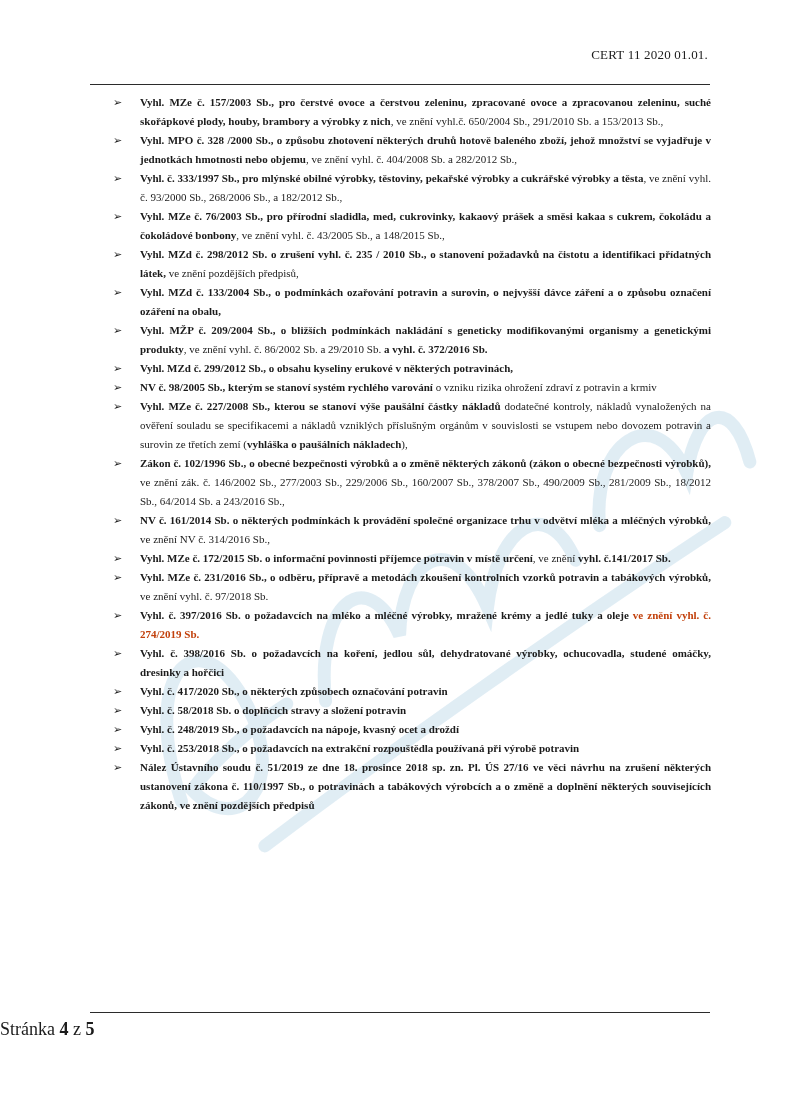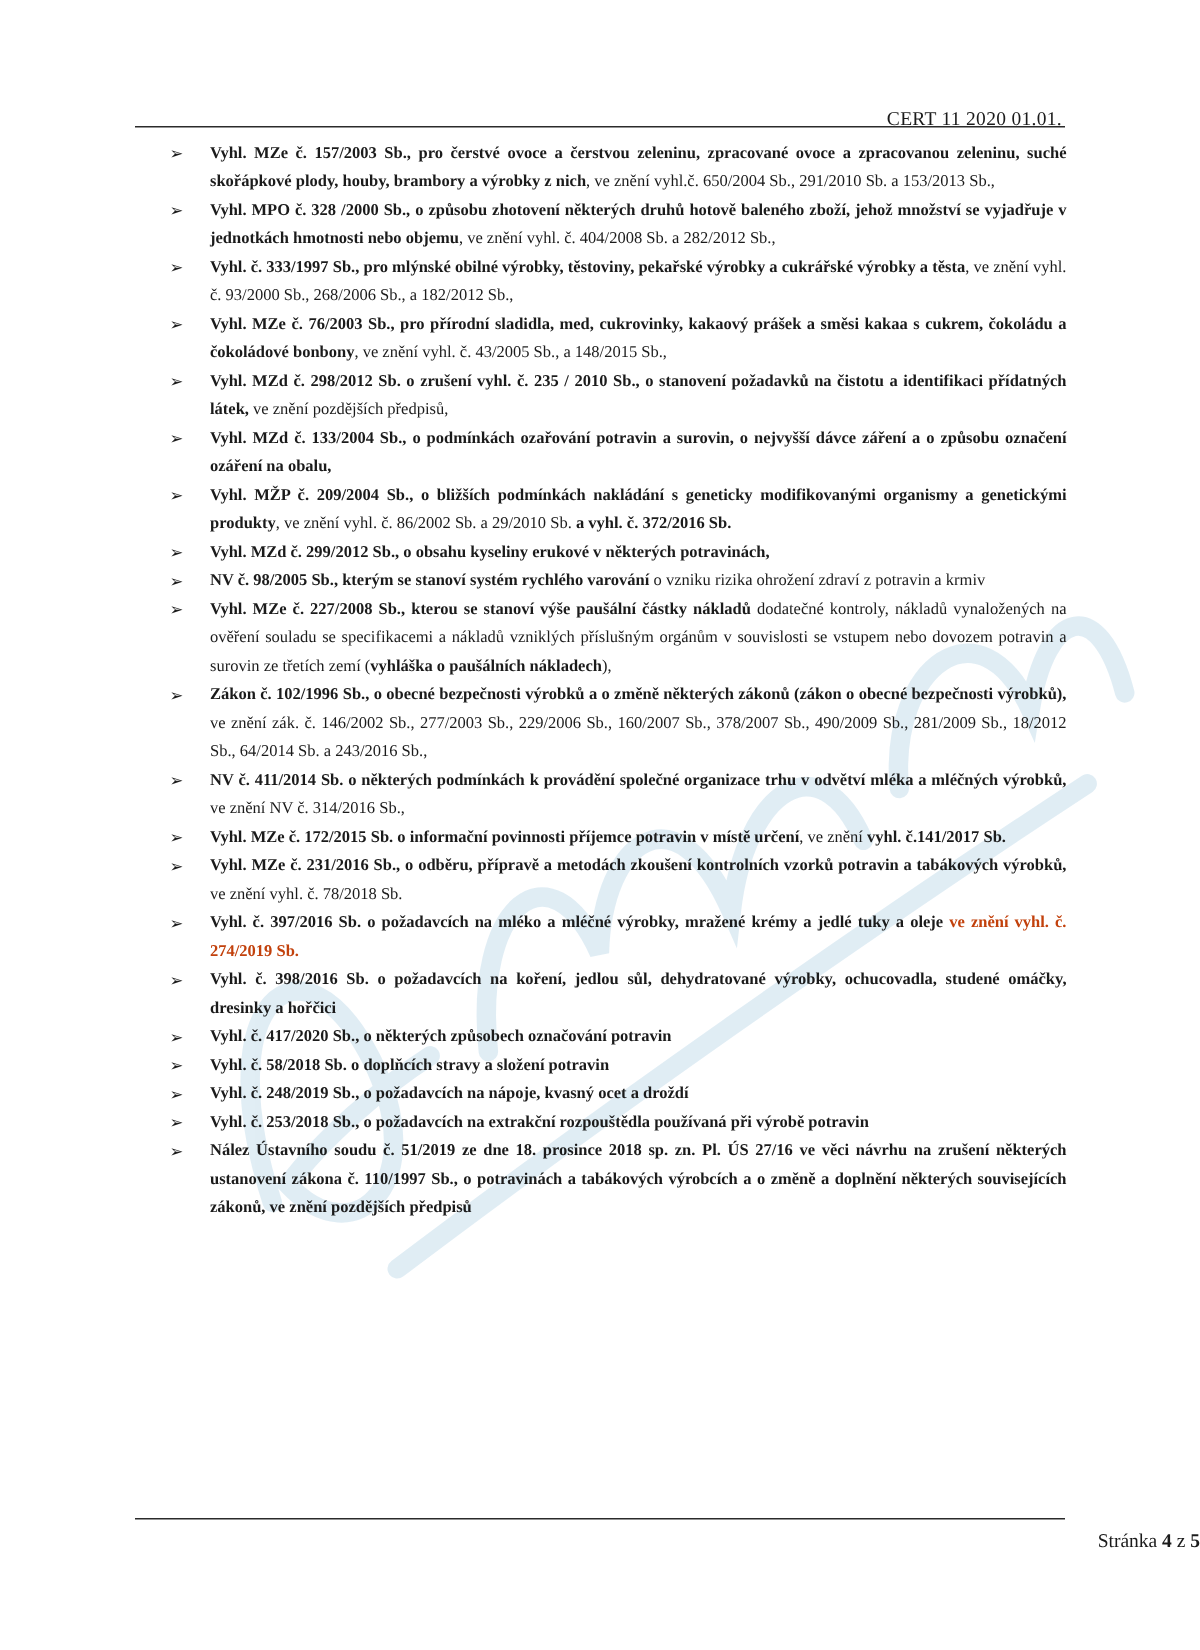--- a/index.html
+++ b/index.html
@@ -10,21 +10,21 @@
     color: #1b1b1b;
     position: relative;
     overflow: hidden;
   }
   .watermark-layer {
     position: absolute; inset: 0; z-index: 0; pointer-events: none;
   }
   .layer { position: relative; z-index: 1; }
   .page-header {
     position: absolute; top: 47px; left: 90px; right: 92px;
-    text-align: right; font-size: 13px; letter-spacing: 0.2px; margin-top: 24px;
+    text-align: right; font-size: 13px; letter-spacing: 0.2px;
   }
   .header-rule {
     position: absolute; top: 84px; left: 90px; right: 90px;
     border-top: 1px solid #2b2b2b; height: 0;
   }
   .content {
     position: absolute; top: 93px; left: 113px; width: 598px;
   }
   .item { display: flex; }
   .bullet {
@@ -36,21 +36,21 @@
     flex: 1; text-align: justify;
     font-size: 11px; line-height: 19px;
   }
   .b { font-weight: bold; }
   .footer-rule {
     position: absolute; top: 1012px; left: 90px; right: 90px;
     border-top: 1px solid #2b2b2b; height: 0;
   }
   .page-footer {
     position: absolute; top: 1019px; left: 0; width: 100%;
-    text-align: right; font-size: 13px;
+    text-align: left; font-size: 18px;
   }
 </style>
 </head>
 <body>
 
 <svg class="watermark-layer" viewBox="0 0 800 1100" xmlns="http://www.w3.org/2000/svg">
   <g stroke="#a9cde2" stroke-width="13" fill="none" opacity="0.35" stroke-linecap="round" transform="rotate(-30 400 560)">
     <path d="M 90 660 C 120 520 200 510 195 610 C 190 700 120 720 105 655 C 140 640 190 630 230 628"></path>
     <path d="M 265 645 C 305 555 370 545 362 625 C 402 560 462 555 452 645 C 500 580 560 575 552 648"></path>
     <path d="M 590 630 C 625 555 700 548 692 628 C 735 575 770 585 752 650"></path>
@@ -102,29 +102,29 @@
       <div class="item">
         <span class="bullet">➢</span>
         <div class="item-text"><span class="b">Vyhl. MZe č. 227/2008 Sb., kterou se stanoví výše paušální částky nákladů</span><span> dodatečné kontroly, nákladů vynaložených na ověření souladu se specifikacemi a nákladů vzniklých příslušným orgánům v souvislosti se vstupem nebo dovozem potravin a surovin ze třetích zemí (</span><span class="b">vyhláška o paušálních nákladech</span><span>),</span></div>
       </div>
       <div class="item">
         <span class="bullet">➢</span>
         <div class="item-text"><span class="b">Zákon č. 102/1996 Sb., o obecné bezpečnosti výrobků a o změně některých zákonů (zákon o obecné bezpečnosti výrobků),</span><span> ve znění zák. č. 146/2002 Sb., 277/2003 Sb., 229/2006 Sb., 160/2007 Sb., 378/2007 Sb., 490/2009 Sb., 281/2009 Sb., 18/2012 Sb., 64/2014 Sb. a 243/2016 Sb.,</span></div>
       </div>
       <div class="item">
         <span class="bullet">➢</span>
-        <div class="item-text"><span class="b">NV č. 411/2014 Sb. o některých podmínkách k provádění společné organizace trhu v odvětví mléka a mléčných výrobků,</span><span> ve znění NV č. 314/2016 Sb.,</span></div>
+        <div class="item-text"><span class="b">NV č. 161/2014 Sb. o některých podmínkách k provádění společné organizace trhu v odvětví mléka a mléčných výrobků,</span><span> ve znění NV č. 314/2016 Sb.,</span></div>
       </div>
       <div class="item">
         <span class="bullet">➢</span>
         <div class="item-text"><span class="b">Vyhl. MZe č. 172/2015 Sb. o informační povinnosti příjemce potravin v místě určení</span><span>, ve znění </span><span class="b">vyhl. č.141/2017 Sb.</span></div>
       </div>
       <div class="item">
         <span class="bullet">➢</span>
-        <div class="item-text"><span class="b">Vyhl. MZe č. 231/2016 Sb., o odběru, přípravě a metodách zkoušení kontrolních vzorků potravin a tabákových výrobků,</span><span> ve znění vyhl. č. 78/2018 Sb.</span></div>
+        <div class="item-text"><span class="b">Vyhl. MZe č. 231/2016 Sb., o odběru, přípravě a metodách zkoušení kontrolních vzorků potravin a tabákových výrobků,</span><span> ve znění vyhl. č. 97/2018 Sb.</span></div>
       </div>
       <div class="item">
         <span class="bullet">➢</span>
         <div class="item-text"><span class="b">Vyhl. č. 397/2016 Sb. o požadavcích na mléko a mléčné výrobky, mražené krémy a jedlé tuky a oleje </span><span class="b" style="color: #c2410c;">ve znění vyhl. č. 274/2019 Sb.</span></div>
       </div>
       <div class="item">
         <span class="bullet">➢</span>
         <div class="item-text"><span class="b">Vyhl. č. 398/2016 Sb. o požadavcích na koření, jedlou sůl, dehydratované výrobky, ochucovadla, studené omáčky, dresinky a hořčici</span></div>
       </div>
       <div class="item">

